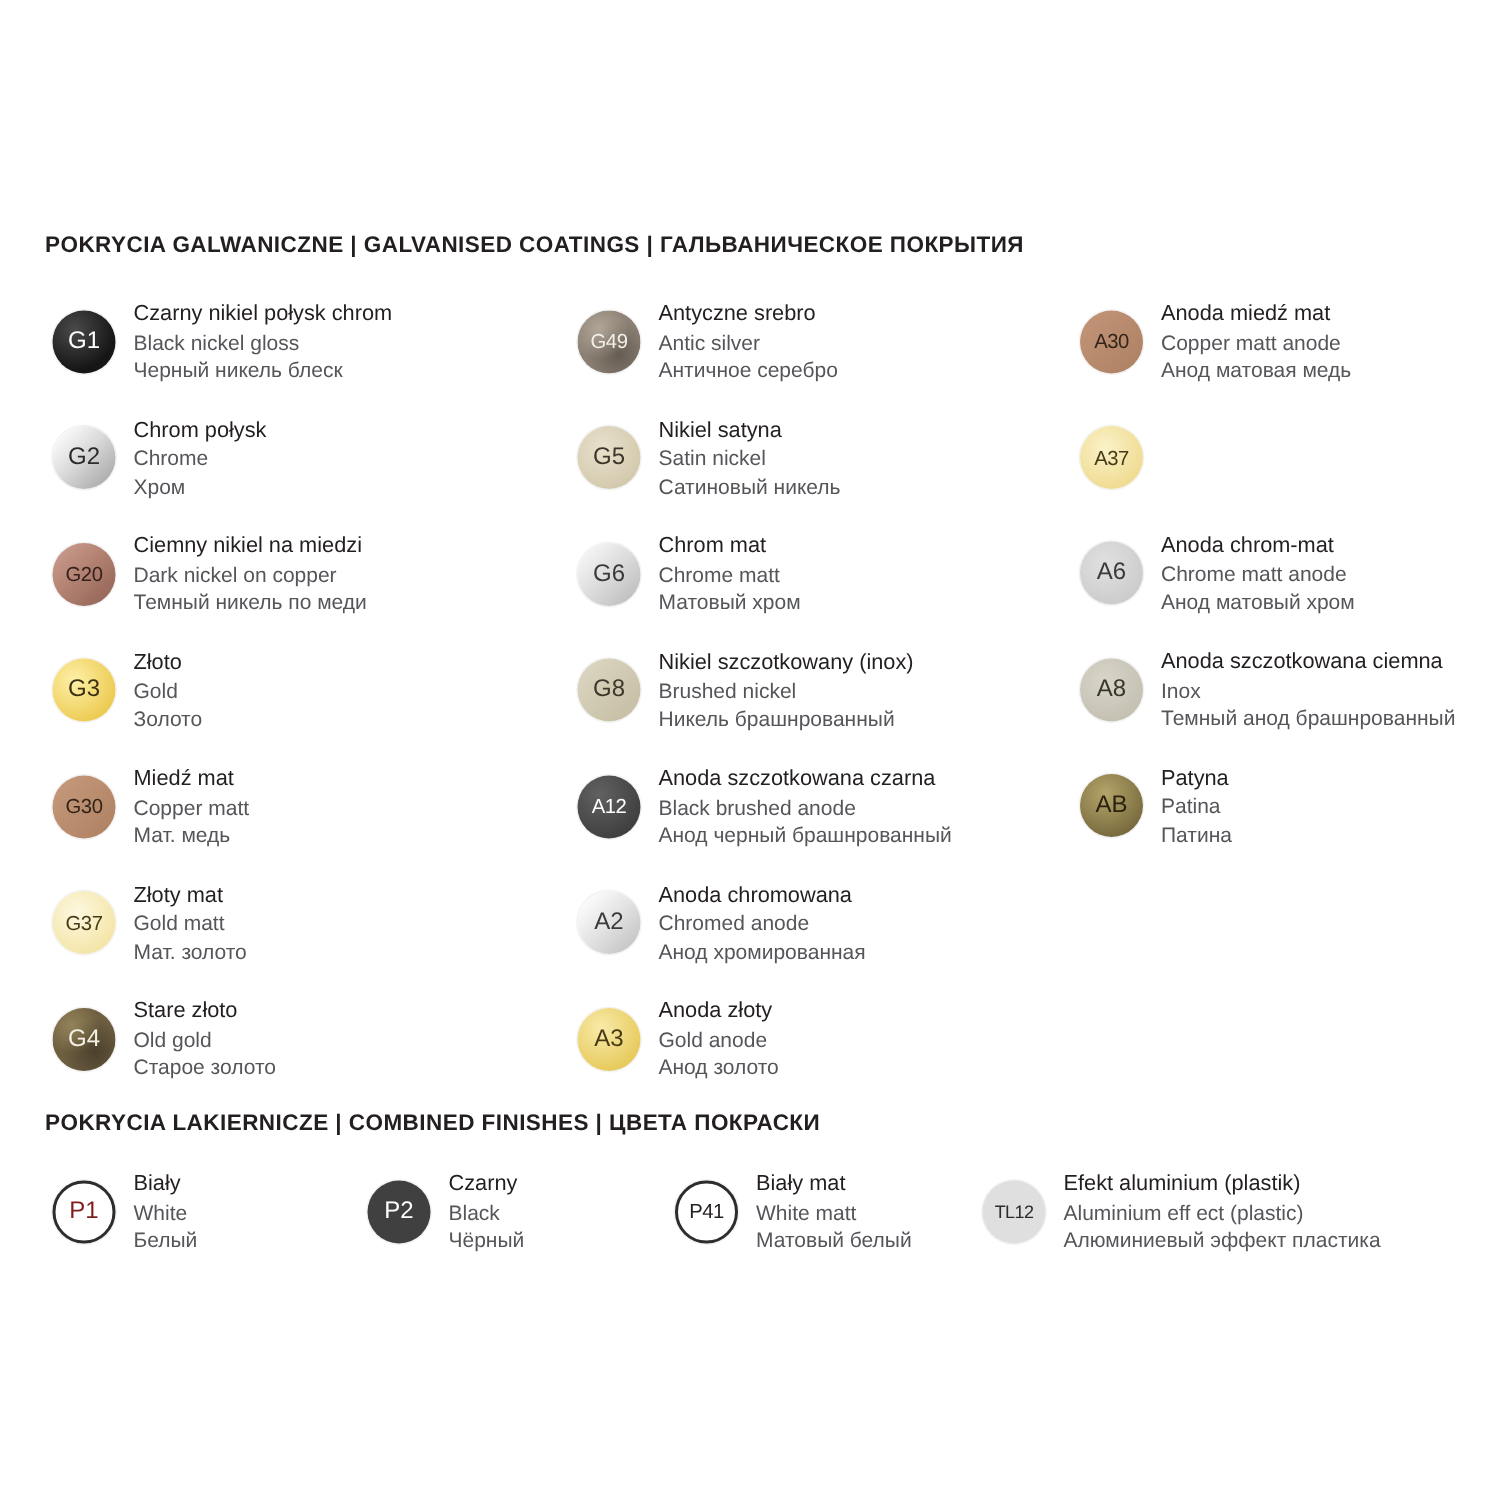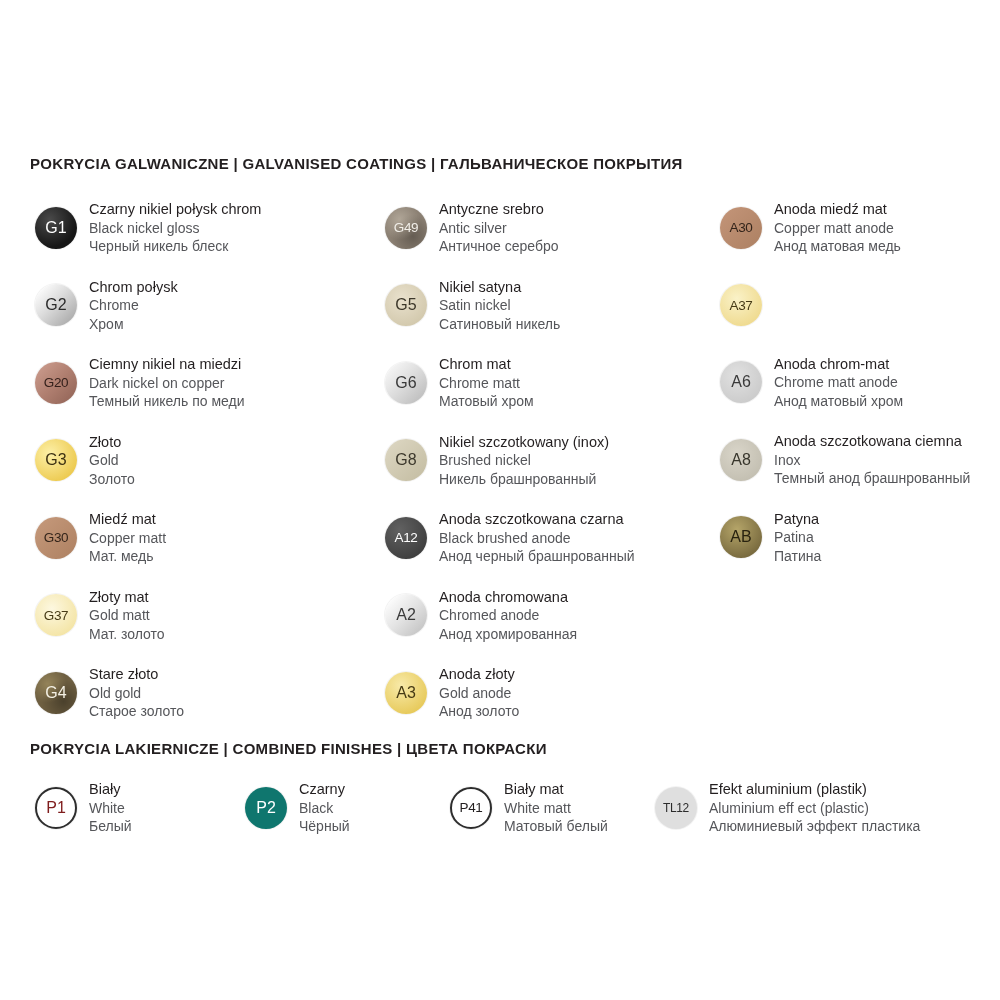--- a/index.html
+++ b/index.html
@@ -208,21 +208,21 @@
   <div class="row2">
     <div class="item p1-item">
       <span class="swatch code-2" style="background:#ffffff; color:#7f1d1d; border:2.5px solid #2d2d2d">P1</span>
       <div class="labels">
         <div class="pl">Biały</div>
         <div class="en">White</div>
         <div class="ru">Белый</div>
       </div>
     </div>
     <div class="item p2-item">
-      <span class="swatch code-2" style="background:#0f766e; color:#ffffff">P2</span>
+      <span class="swatch code-2" style="background:#404040; color:#ffffff">P2</span>
       <div class="labels">
         <div class="pl">Czarny</div>
         <div class="en">Black</div>
         <div class="ru">Чёрный</div>
       </div>
     </div>
     <div class="item p41-item">
       <span class="swatch code-3" style="background:#ffffff; color:#231f20; border:2.5px solid #2d2d2d">P41</span>
       <div class="labels">
         <div class="pl">Biały mat</div>

